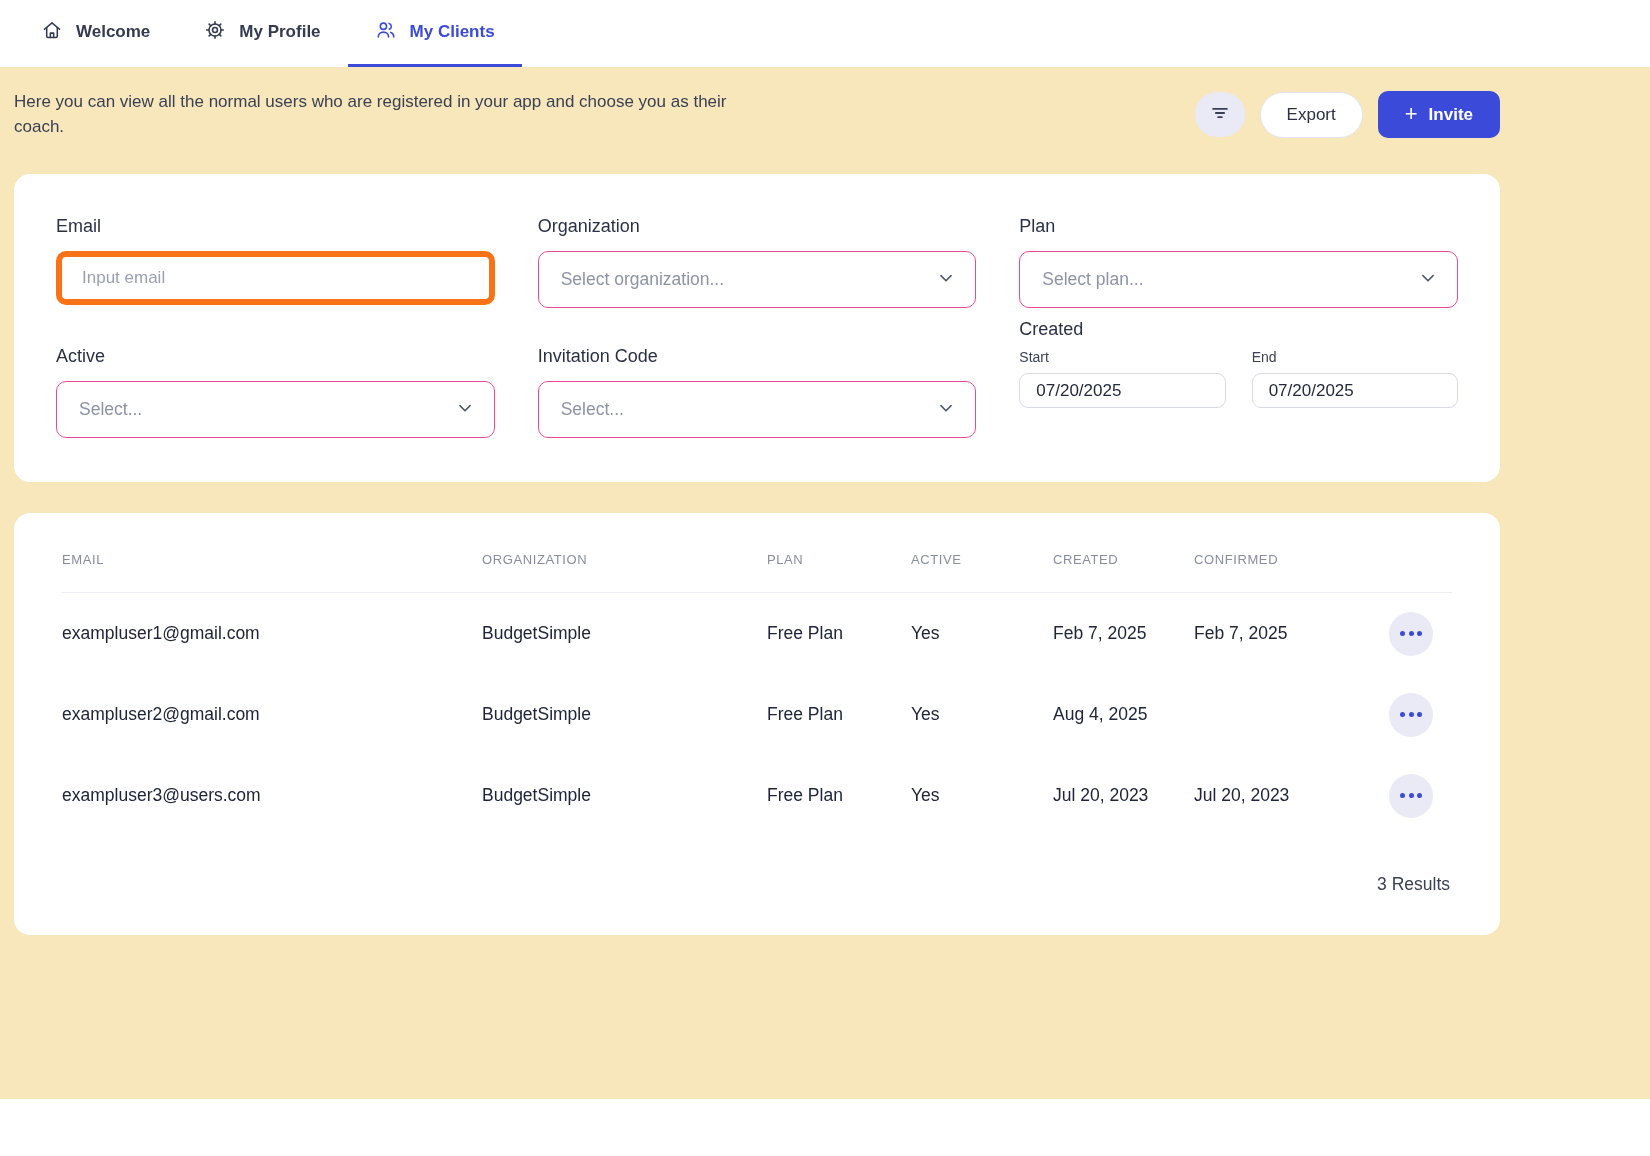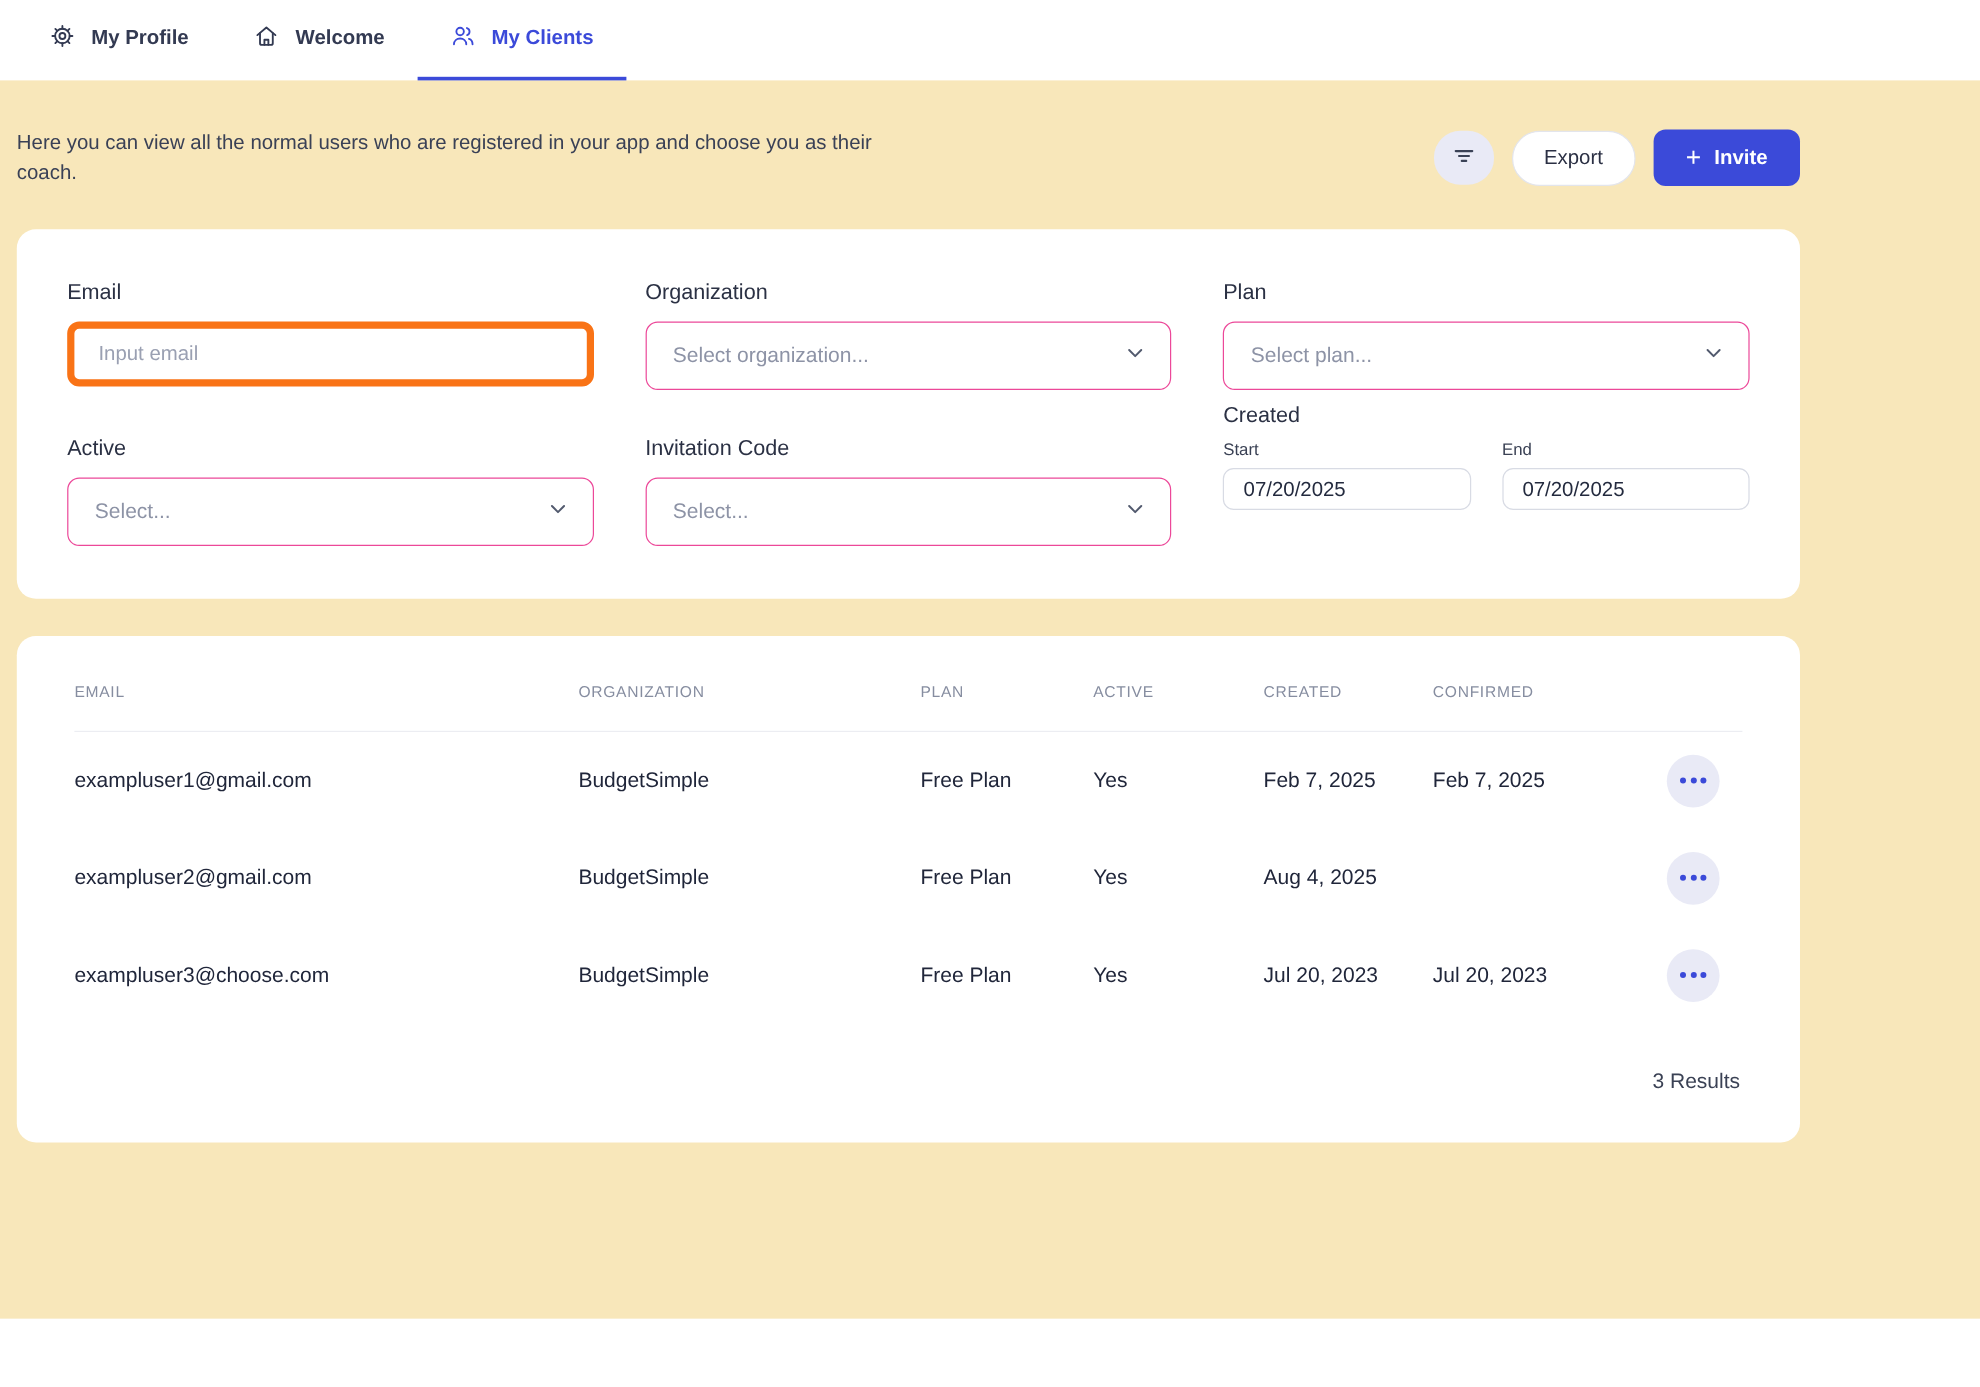--- a/index.html
+++ b/index.html
@@ -29,21 +29,21 @@
     color:#333a52;
     border-bottom:3px solid transparent;
     cursor:pointer;
   }
   .tab svg { width:22px; height:22px; stroke:currentColor; fill:none; stroke-width:1.7; stroke-linecap:round; stroke-linejoin:round; }
   .tab.active { color:#3b4ad9; border-bottom-color:#3b4ad9; }
 
   
   .page-wrap {
     background:#f8e7ba;
-    padding:40px 150px 69px 14px;
+    padding:23px 150px 69px 14px;
     min-height:1032px;
   }
 
   .page-head {
     display:flex;
     justify-content:space-between;
     align-items:center;
     margin-bottom:35px;
   }
   .desc {
@@ -194,36 +194,36 @@
 
   .bottom-strip { height:57px; background:#ffffff; }
 </style>
 </head>
 <body>
 
 <header class="topnav">
   <div class="tab">
     <span>
       <svg viewBox="0 0 24 24">
+          <path d="M3.8 11.2 L12 4.2 L20.2 11.2"></path>
+          <path d="M6.2 9.4 V18.5 c0 .9 .7 1.6 1.6 1.6 h8.4 c.9 0 1.6-.7 1.6-1.6 V9.4"></path>
+          <path d="M10.2 20 v-4.6 h3.6 V20"></path>
+        </svg>
+    </span>
+    <span>Welcome</span>
+  </div>
+  <div class="tab">
+    <span>
+      <svg viewBox="0 0 24 24">
           <circle cx="12" cy="12" r="6.6"></circle>
           <circle cx="12" cy="12" r="2.7"></circle>
           <path d="M12 2.9 V5.4 M12 18.6 V21.1 M2.9 12 H5.4 M18.6 12 H21.1 M5.6 5.6 L7.4 7.4 M16.6 16.6 L18.4 18.4 M18.4 5.6 L16.6 7.4 M7.4 16.6 L5.6 18.4"></path>
         </svg>
     </span>
     <span>My Profile</span>
-  </div>
-  <div class="tab">
-    <span>
-      <svg viewBox="0 0 24 24">
-          <path d="M3.8 11.2 L12 4.2 L20.2 11.2"></path>
-          <path d="M6.2 9.4 V18.5 c0 .9 .7 1.6 1.6 1.6 h8.4 c.9 0 1.6-.7 1.6-1.6 V9.4"></path>
-          <path d="M10.2 20 v-4.6 h3.6 V20"></path>
-        </svg>
-    </span>
-    <span>Welcome</span>
   </div>
   <div class="tab active">
     <span>
       <svg viewBox="0 0 24 24">
           <circle cx="9.2" cy="7.9" r="3.4"></circle>
           <path d="M3.6 19.6 c0-3.2 2.5-5.3 5.6-5.3 s5.6 2.1 5.6 5.3"></path>
           <path d="M15.4 4.8 a3.4 3.4 0 0 1 .2 6.4"></path>
           <path d="M17.2 14.6 c2.1 .6 3.3 2.4 3.3 5"></path>
         </svg>
     </span>
@@ -347,21 +347,21 @@
       <div class="actions-cell">
         <button class="dots-btn">
             <i></i>
             <i></i>
             <i></i>
           </button>
       </div>
     </div>
 
     <div class="trow">
-      <div>exampluser3@choose.com</div>
+      <div>exampluser3@users.com</div>
       <div>BudgetSimple</div>
       <div>Free Plan</div>
       <div>Yes</div>
       <div>Jul 20, 2023</div>
       <div>Jul 20, 2023</div>
       <div class="actions-cell">
         <button class="dots-btn">
             <i></i>
             <i></i>
             <i></i>

